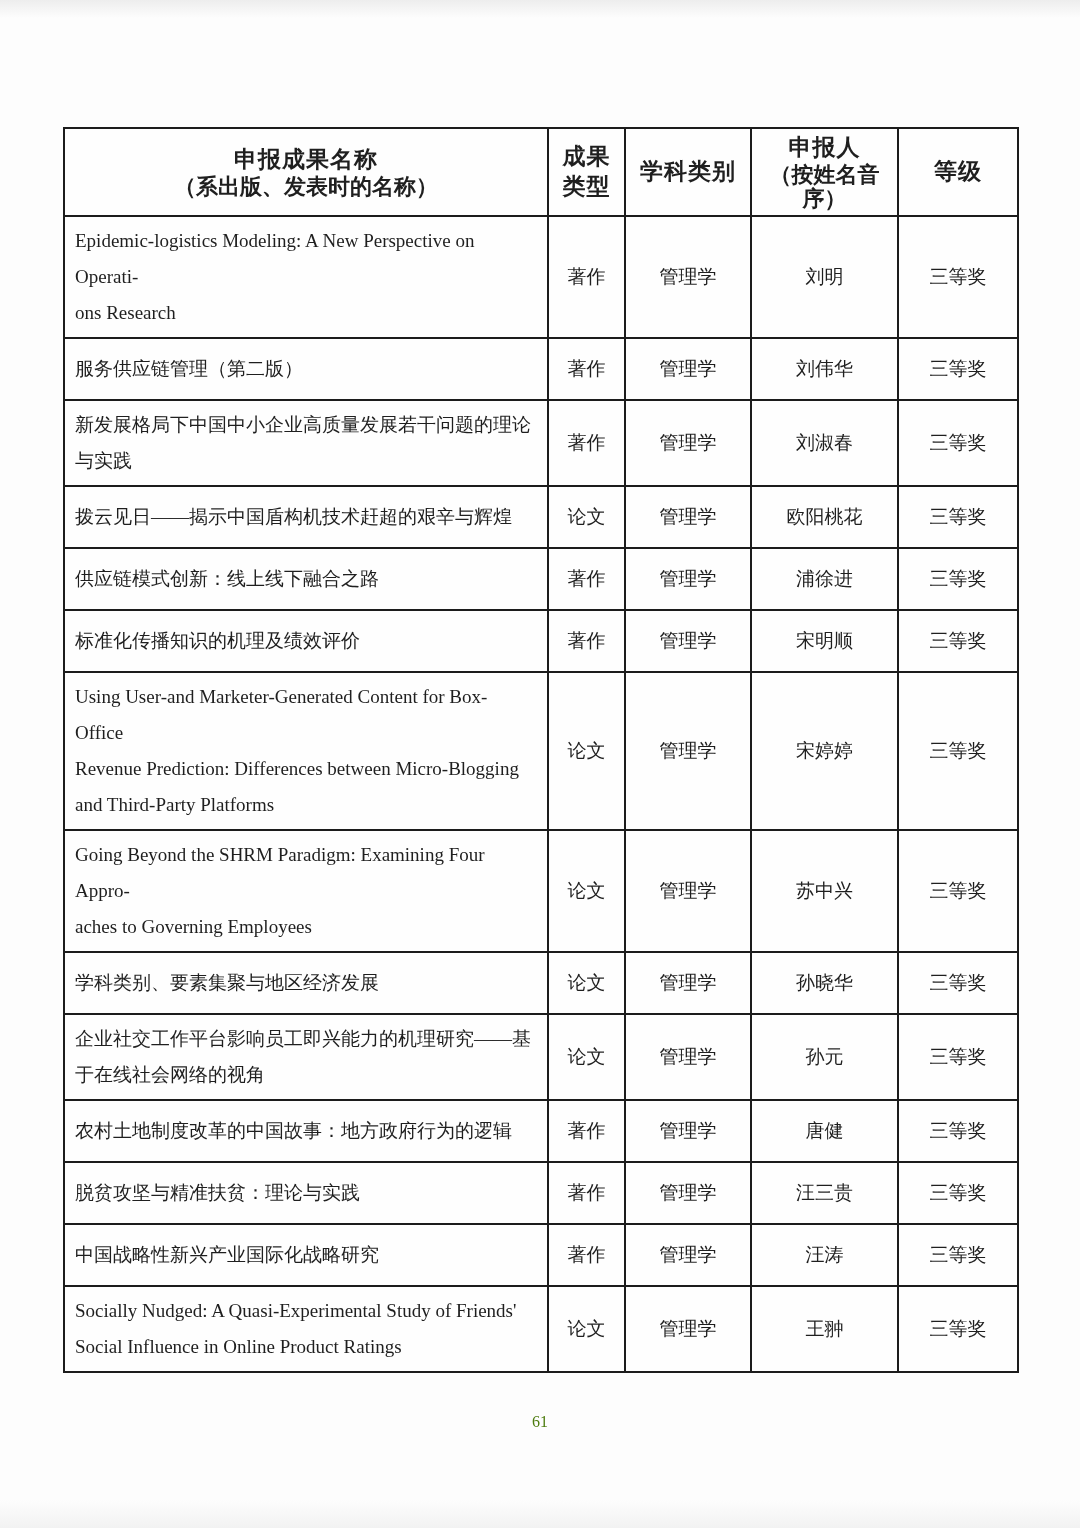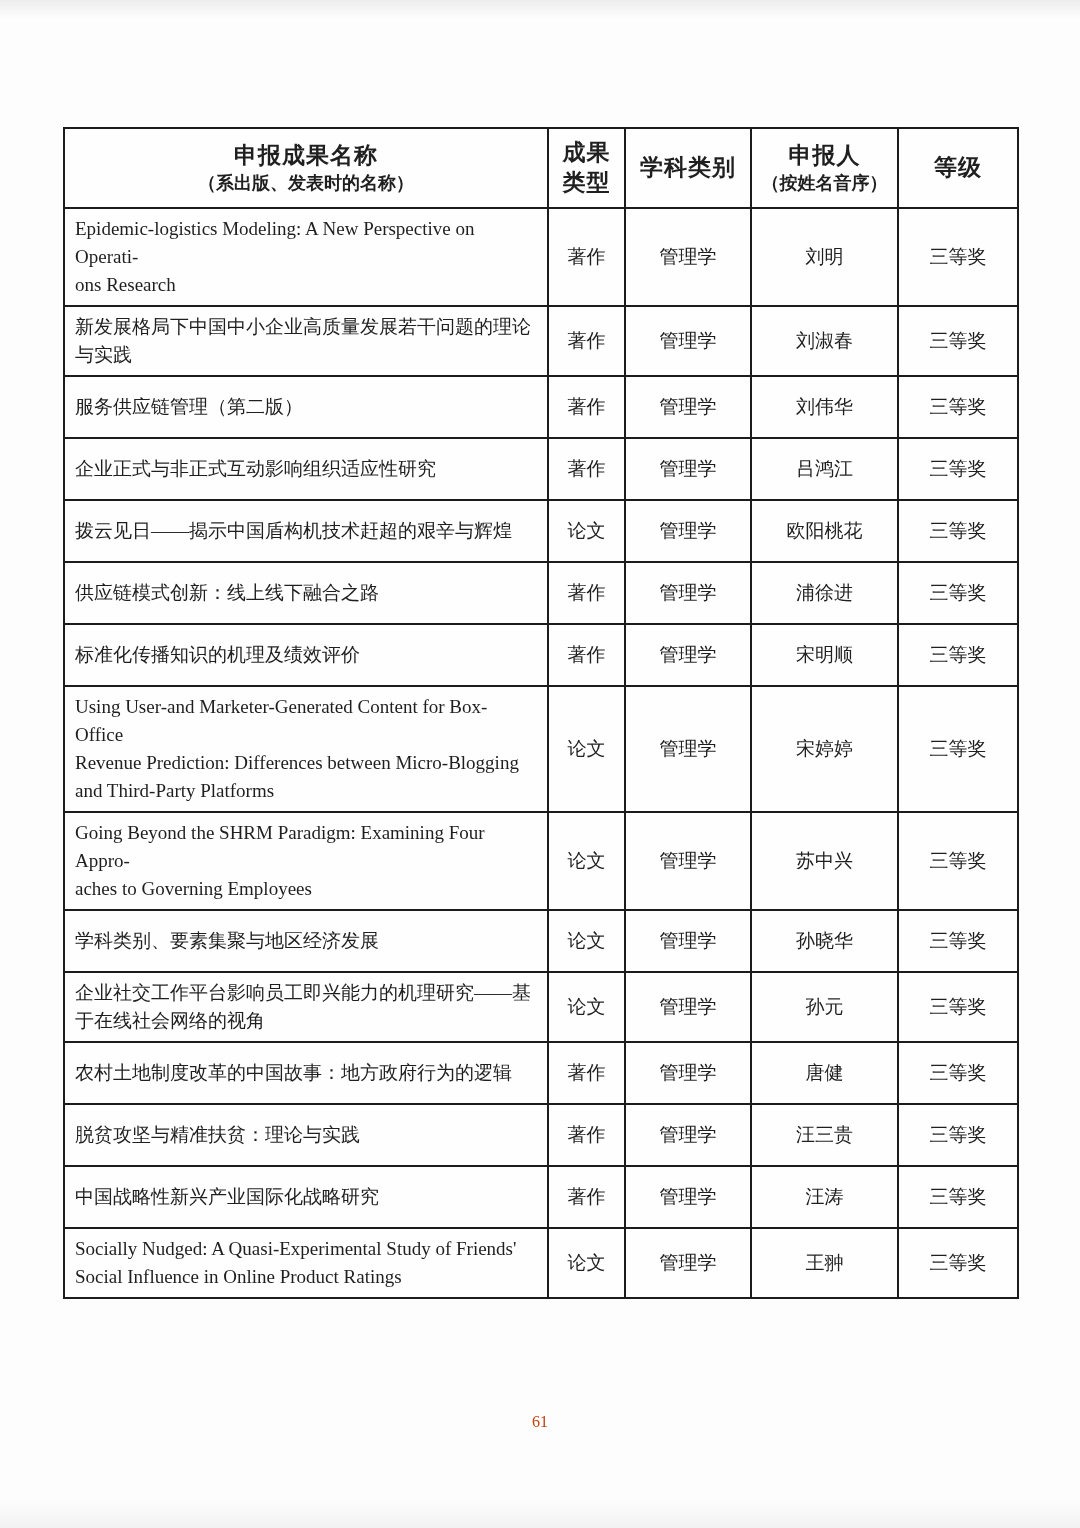--- a/index.html
+++ b/index.html
@@ -31,38 +31,38 @@
     border: 2px solid #1c1c1c;
     vertical-align: middle;
   }
   thead th {
     height: 80px;
     font-weight: bold;
     text-align: center;
     padding: 4px 6px;
   }
   .h-main { font-size: 23px; line-height: 30px; letter-spacing: 1px; }
-  .h-sub  { font-size: 18px; line-height: 24px; }
+  .h-sub  { font-size: 22px; line-height: 24px; }
   tbody td { height: 62px; padding: 6px 8px; font-size: 19px; }
   td.name {
     text-align: left;
     padding-left: 10px;
     padding-right: 12px;
     white-space: pre-line;
-    line-height: 28px;
+    line-height: 36px;
   }
   td.ctr { text-align: center; line-height: 26px; }
   .page-number {
     position: absolute;
     left: 0;
     right: 0;
     top: 1413px;
     text-align: center;
     font-size: 16px;
-    color: #c2410c;
+    color: #4d7c0f;
   }
 </style>
 </head>
 <body>
 
 <div class="page">
 
   <table class="awards">
     <colgroup>
       <col style="width:484px">
@@ -98,45 +98,38 @@
     <td class="name">Epidemic-logistics Modeling: A New Perspective on Operati-
 ons Research</td>
     <td class="ctr">著作</td>
     <td class="ctr">管理学</td>
     <td class="ctr">刘明</td>
     <td class="ctr">三等奖</td>
   </tr>
 
 
   <tr>
+    <td class="name">服务供应链管理（第二版）</td>
+    <td class="ctr">著作</td>
+    <td class="ctr">管理学</td>
+    <td class="ctr">刘伟华</td>
+    <td class="ctr">三等奖</td>
+  </tr>
+
+  <tr>
     <td class="name">新发展格局下中国中小企业高质量发展若干问题的理论
 与实践</td>
     <td class="ctr">著作</td>
     <td class="ctr">管理学</td>
     <td class="ctr">刘淑春</td>
     <td class="ctr">三等奖</td>
   </tr>
 
-  <tr>
-    <td class="name">服务供应链管理（第二版）</td>
-    <td class="ctr">著作</td>
-    <td class="ctr">管理学</td>
-    <td class="ctr">刘伟华</td>
-    <td class="ctr">三等奖</td>
-  </tr>
-
-
-
-  <tr>
-    <td class="name">企业正式与非正式互动影响组织适应性研究</td>
-    <td class="ctr">著作</td>
-    <td class="ctr">管理学</td>
-    <td class="ctr">吕鸿江</td>
-    <td class="ctr">三等奖</td>
-  </tr>
+
+
 
   <tr>
     <td class="name">拨云见日——揭示中国盾构机技术赶超的艰辛与辉煌</td>
     <td class="ctr">论文</td>
     <td class="ctr">管理学</td>
     <td class="ctr">欧阳桃花</td>
     <td class="ctr">三等奖</td>
   </tr>
 
   <tr>

